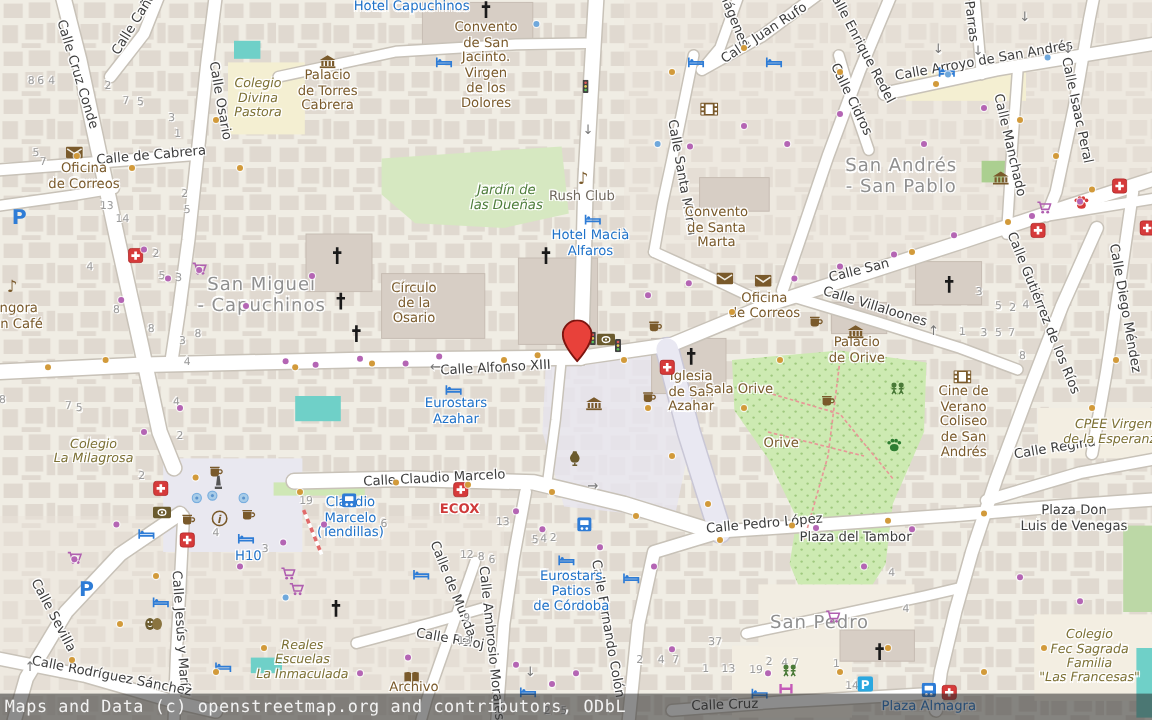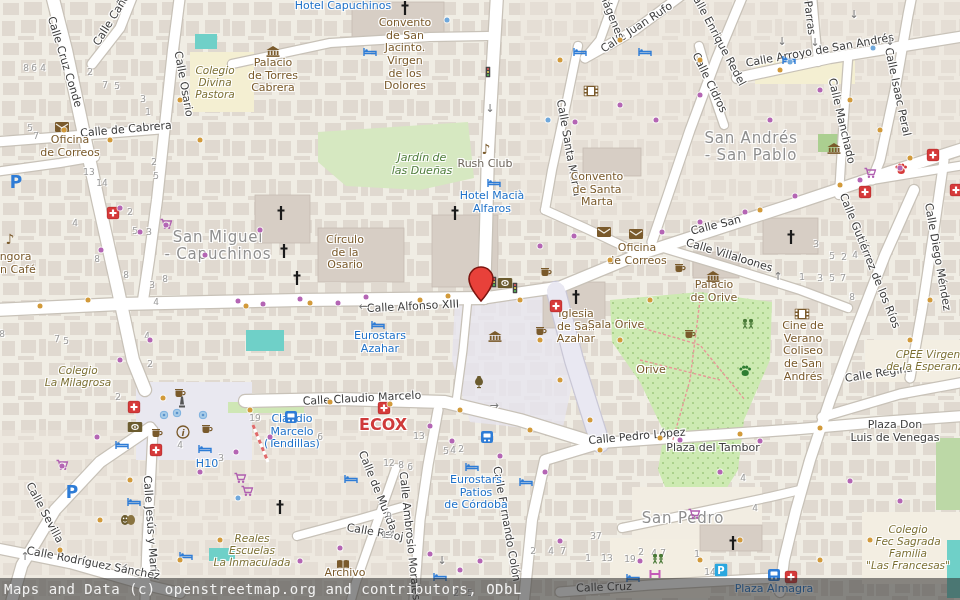--- a/index.html
+++ b/index.html
@@ -9,21 +9,21 @@
   .lbl{position:absolute;white-space:pre;text-align:center;line-height:1.15;
        transform:translate(-50%,-50%);pointer-events:none;
        text-shadow:0 0 2px #fff,0 0 2px #fff,1px 1px 0 #fff,-1px -1px 0 #fff,1px -1px 0 #fff,-1px 1px 0 #fff;}
   .street{font-size:11px;color:#3d3d3d;}
   .district{font-size:15px;color:#8f8f8f;letter-spacing:.8px;}
   .poi{font-size:11px;color:#7a5a2b;}
   .school{font-size:10.5px;color:#7c7034;font-style:italic;}
   .park{font-size:11px;color:#4d7c3a;font-style:italic;}
   .hotel{font-size:11px;color:#1f72c9;}
   .transit{font-size:11px;color:#1f72c9;}
-  .clinic{font-size:16px;color:#cf3a3a;font-weight:bold;}
+  .clinic{font-size:11px;color:#cf3a3a;font-weight:bold;}
   .club{font-size:11px;color:#6e665c;}
   .hnum{font-size:9px;color:#9b9b9b;text-shadow:0 0 2px #fff,1px 1px 0 #fff,-1px -1px 0 #fff;}
   .ic{position:absolute;transform:translate(-50%,-50%);pointer-events:none;line-height:0;}
   .arw{position:absolute;transform:translate(-50%,-50%);color:#787878;font-size:11px;
        text-shadow:0 0 2px #fff,1px 1px 0 #fff;}
   .dot{position:absolute;width:5px;height:5px;border-radius:50%;transform:translate(-50%,-50%);
        box-shadow:0 0 0 1px rgba(255,255,255,.7);}
   #marker{position:absolute;z-index:50;}
   #attrib{position:absolute;left:0;right:0;bottom:0;height:22px;z-index:60;
        background:rgba(45,45,45,.55);color:#f2f2f2;font-family:"DejaVu Sans Mono",monospace;

